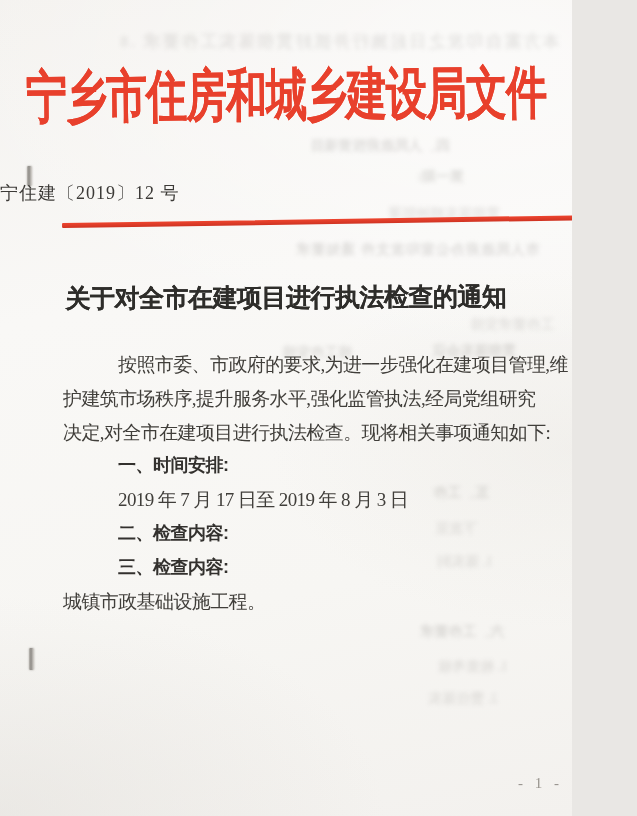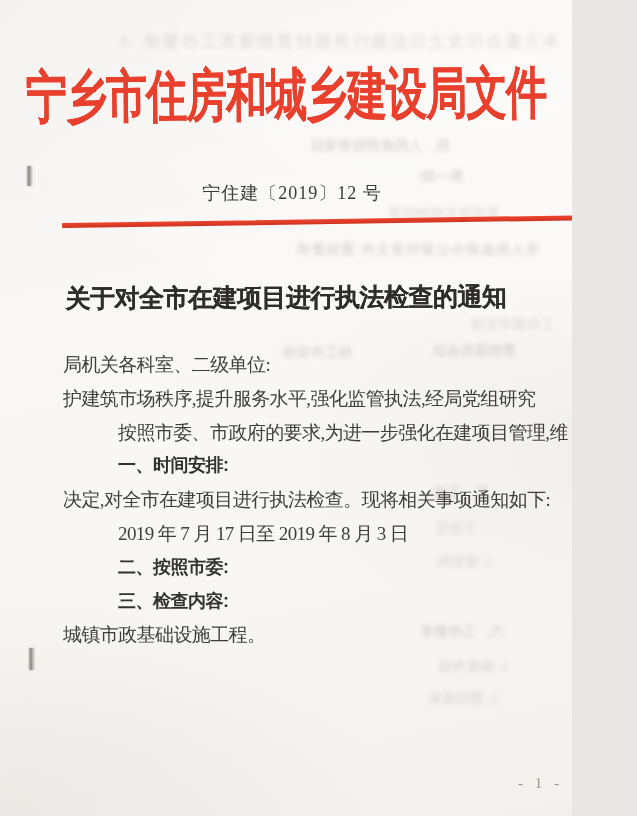--- a/index.html
+++ b/index.html
@@ -23,22 +23,22 @@
     display:flex;align-items:center;justify-content:center;
     transform:rotate(-0.55deg);
   }
   .header-title{
     font-size:41px;font-weight:bold;letter-spacing:-1px;white-space:nowrap;
     color:#e8402c;
     transform:scaleY(1.38);
     text-shadow:0 0 .5px #e8402c;
   }
   .doc-number{
-    position:absolute;top:181px;left:0;right:16px;text-align:center;
-    font-size:18px;letter-spacing:1px;color:#3c3a37;white-space:nowrap;padding-left:28px;
+    position:absolute;top:181px;left:0;right:16px;
+    font-size:18px;letter-spacing:1px;color:#3c3a37;white-space:nowrap;
   }
   .red-rule{
     position:absolute;top:215px;left:62px;width:540px;height:4.5px;
     background:linear-gradient(#ee452f,#cf3322);
     transform:rotate(-0.85deg);transform-origin:100% 50%;
     border-radius:1px;
   }
   
   .main-title{
     position:absolute;top:281px;left:0;right:0;text-align:center;
@@ -107,26 +107,25 @@
     <span class="header-title">宁乡市住房和城乡建设局文件</span>
   </div>
 
   <div class="doc-number">宁住建〔2019〕12 号</div>
 
   <div class="red-rule"></div>
 
   <div class="main-title">关于对全市在建项目进行执法检查的通知</div>
 
   <div class="body-text">
-    <div class="line">局机关各科室、二级单位:</div>
+    <div class="line indent">按照市委、市政府的要求,为进一步强化在建项目管理,维</div>
     <div class="line">护建筑市场秩序,提升服务水平,强化监管执法,经局党组研究</div>
-    <div class="line indent">按照市委、市政府的要求,为进一步强化在建项目管理,维</div>
+    <div class="line">决定,对全市在建项目进行执法检查。现将相关事项通知如下:</div>
     <div class="line heading">一、时间安排:</div>
-    <div class="line">决定,对全市在建项目进行执法检查。现将相关事项通知如下:</div>
     <div class="line indent">2019 年 7 月 17 日至 2019 年 8 月 3 日</div>
-    <div class="line heading">二、按照市委:</div>
+    <div class="line heading">二、检查内容:</div>
     <div class="line heading">三、检查内容:</div>
     <div class="line">城镇市政基础设施工程。</div>
   </div>
 
   <div class="page-number">- 1 -</div>
 
 </div>
 
 </body></html>

